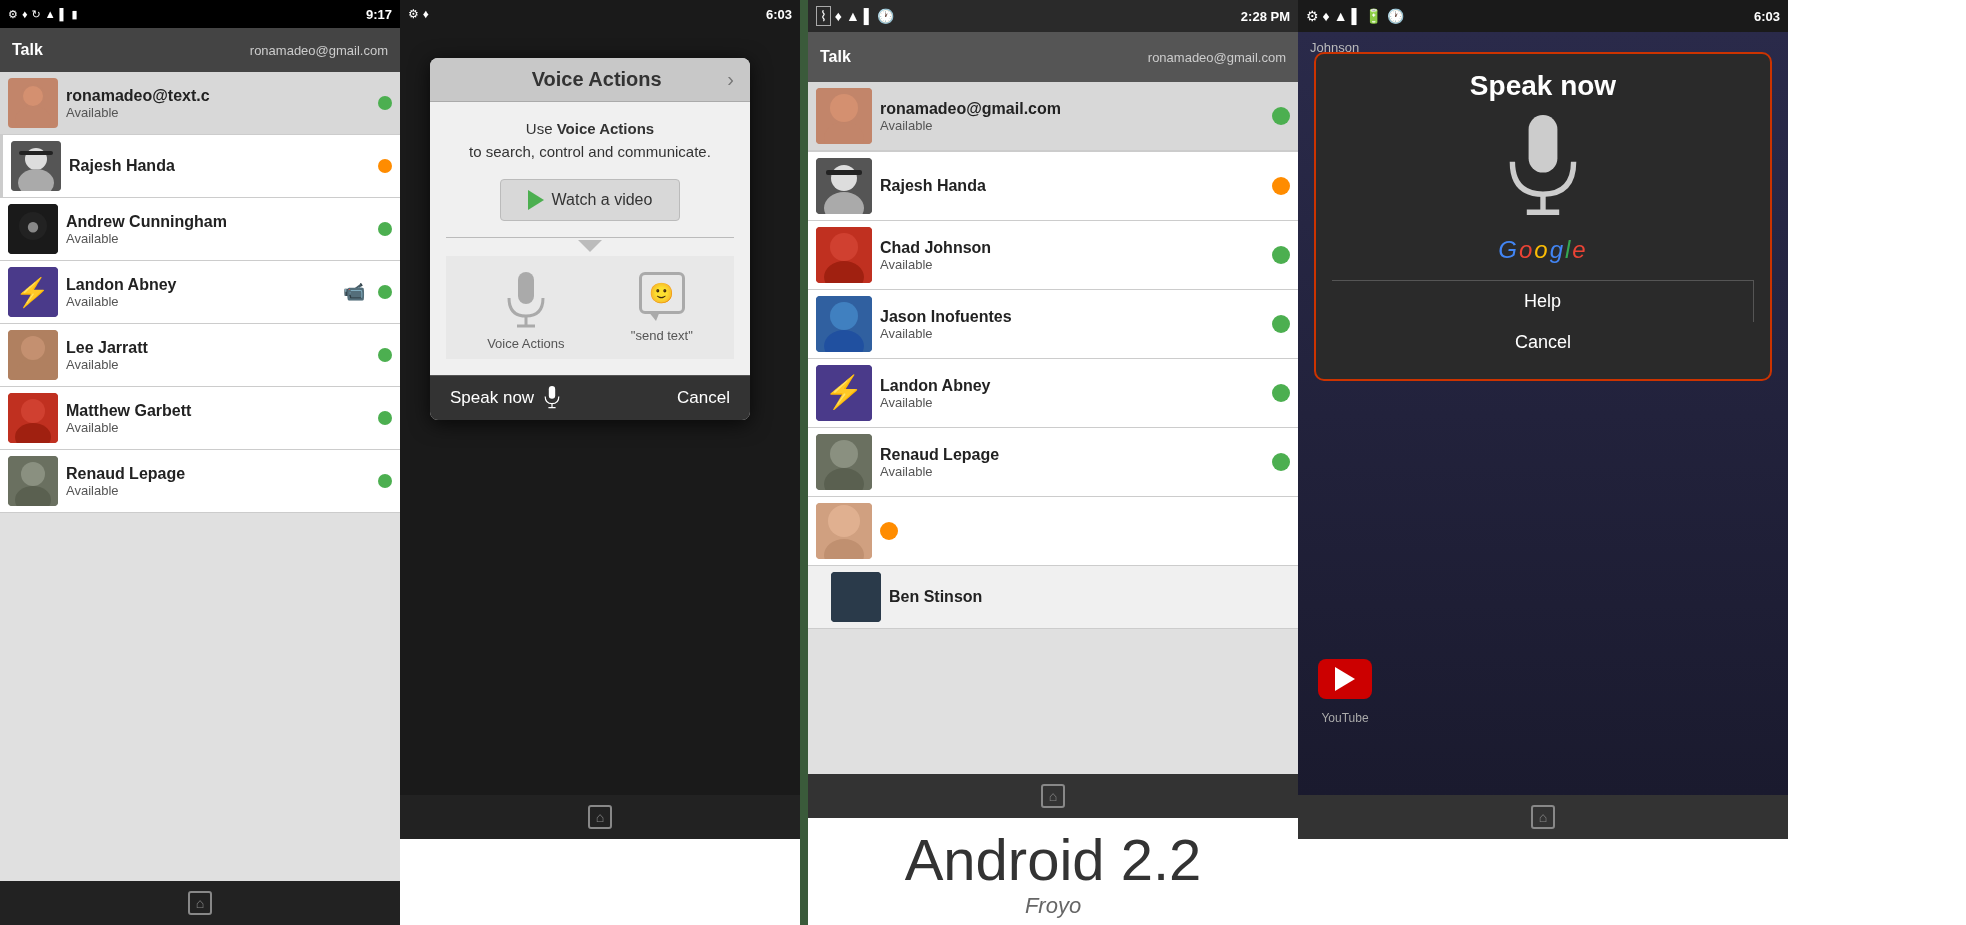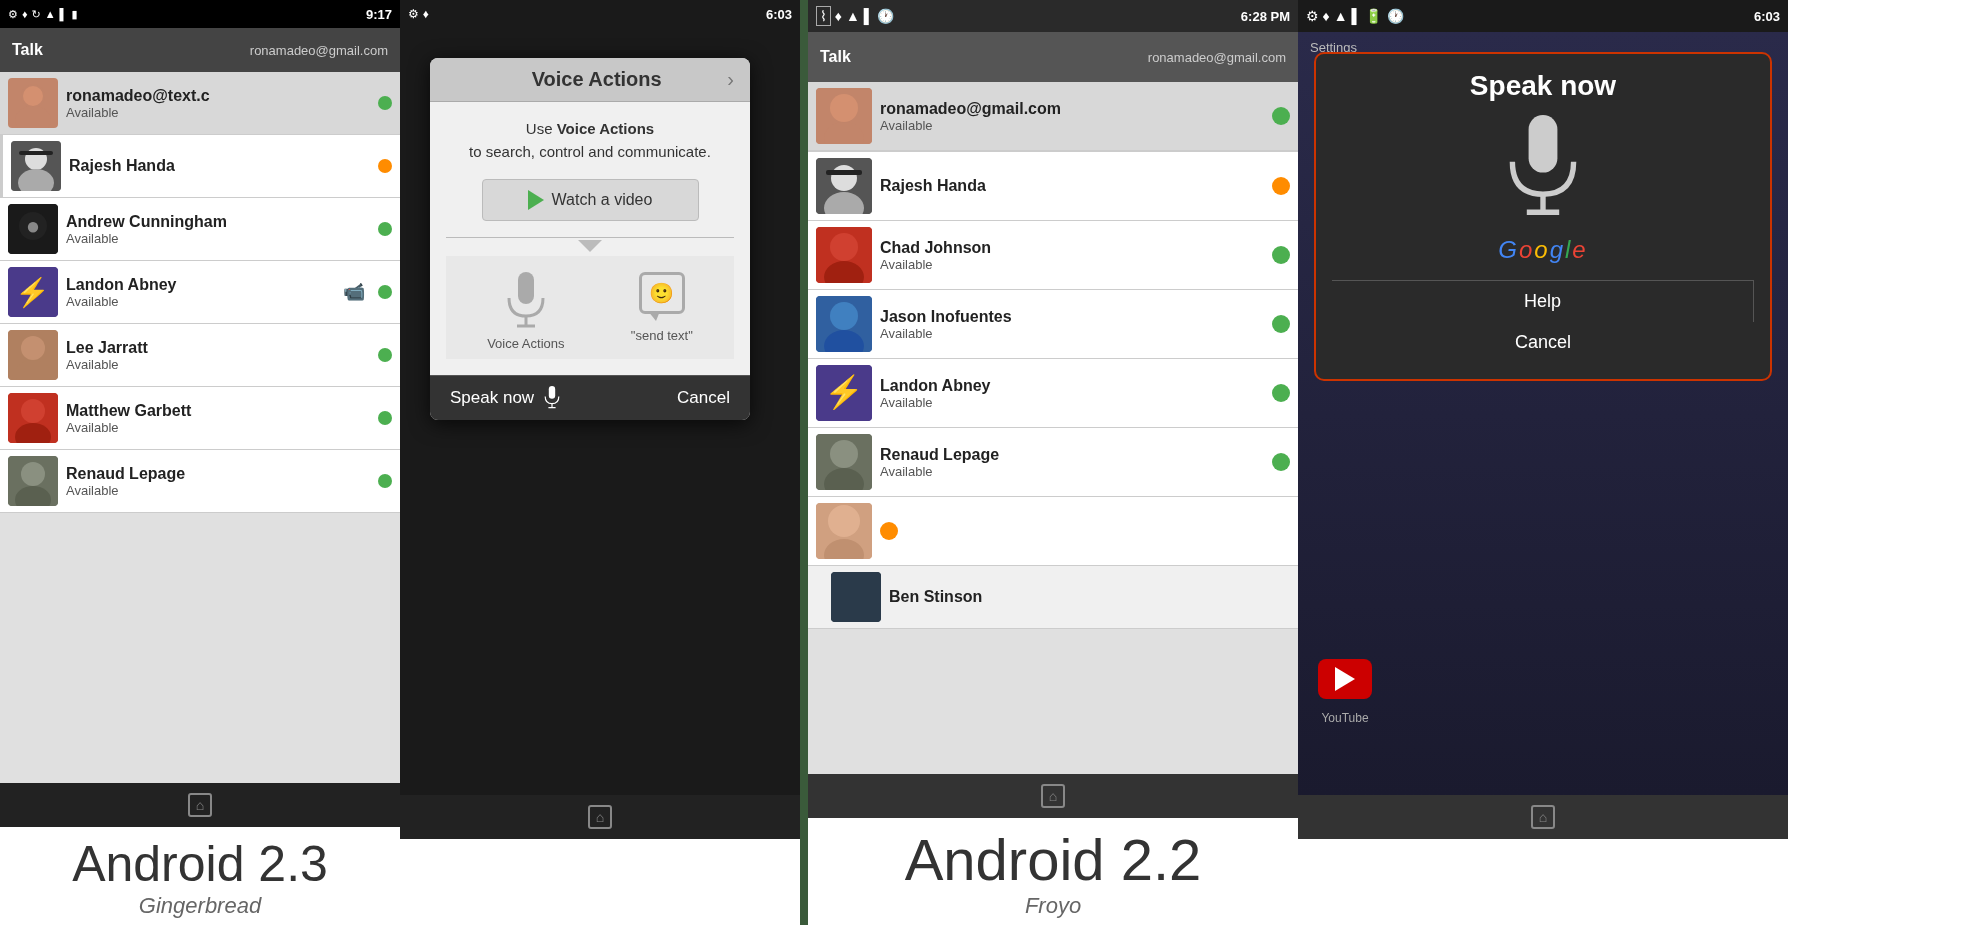--- a/index.html
+++ b/index.html
@@ -180,21 +180,21 @@
       justify-content: center;
       gap: 8px;
       background: #d8d8d8;
       border: 1px solid #bbb;
       border-radius: 4px;
       padding: 10px 20px;
       font-size: 16px;
       color: #333;
       margin: 0 auto;
       cursor: pointer;
-      width: 217px;
+      width: 180px;
     }
     .play-triangle {
       width: 0;
       height: 0;
       border-top: 10px solid transparent;
       border-bottom: 10px solid transparent;
       border-left: 16px solid #4caf50;
     }
 
     .dialog-actions-row {
@@ -400,24 +400,20 @@
         </div>
         <div class="status-dot green"></div>
       </div>
 
     </div>
 
     <div class="home-bar">
       <div class="home-icon">⌂</div>
     </div>
 
-    <div style="background:#fff; padding:8px 0 6px; text-align:center;">
-      <div style="font-size:50px; font-weight:300; color:#333;">Android 2.3</div>
-      <div style="font-size:22px; color:#666; font-style:italic;">Gingerbread</div>
-    </div>
   </div>
 
   <div class="phone-col" style="width:400px; background:#1a1a1a; position:relative;">
 
     <div class="status-bar" style="background:#1a1a1a;">
       <div class="status-icons-left">
         <span style="font-size:12px;">⚙</span>
         <span style="font-size:12px;">♦</span>
       </div>
       <div class="status-time">6:03</div>
@@ -499,21 +495,21 @@
   <div class="phone-col" style="width:490px; background:#e0e0e0; flex-shrink:0;">
 
     <div class="status-bar" style="background:#2a2a2a; height:32px;">
       <div class="status-icons-left">
         <span style="font-size:14px; border:1px solid #aaa; padding:1px 3px;">⌇</span>
         <span style="font-size:14px;">♦</span>
         <span style="font-size:14px;">▲</span>
         <span style="font-size:14px;">▌</span>
         <span style="font-size:14px;">🕐</span>
       </div>
-      <div class="status-time">6:28 PM</div>
+      <div class="status-time">2:28 PM</div>
     </div>
 
     <div class="talk-bar" style="background:#555; height:50px;">
       <span class="app-name">Talk</span>
       <span>ronamadeo@gmail.com</span>
     </div>
 
     <div class="contact-list">
 
       <div class="contact-item" style="background:#d8d8d8; min-height:64px;">
@@ -647,21 +643,21 @@
         <span style="font-size:14px;">▲</span>
         <span style="font-size:14px;">▌</span>
         <span style="font-size:14px;">🔋</span>
         <span style="font-size:14px;">🕐</span>
       </div>
       <div class="status-time">6:03</div>
     </div>
 
     <div style="flex:1; background:linear-gradient(180deg, #2a2a4a 0%, #1a1a2e 100%); position:relative;">
 
-      <div style="position:absolute; top:8px; left:12px; color:#bbb; font-size:13px;">Settings</div>
+      <div style="position:absolute; top:8px; left:12px; color:#bbb; font-size:13px;">Johnson</div>
 
       <div style="position:absolute; top:36px; left:20px; display:flex; gap:16px; align-items:center;">
 
         <div style="width:54px; height:54px; background:#333; border-radius:50%; display:flex; align-items:center; justify-content:center; font-size:28px;">📷</div>
 
         <div style="width:54px; height:54px; background:transparent; display:flex; align-items:center; justify-content:center; font-size:36px; color:#4488ff;">▲</div>
 
         <div style="width:54px; height:54px; background:#3a2a2a; border-radius:8px; display:flex; align-items:center; justify-content:center; font-size:26px;">🎮</div>
 
         <div style="width:54px; height:54px; background:#2a3a2a; border-radius:8px; display:flex; align-items:center; justify-content:center; font-size:26px;">📱</div>

